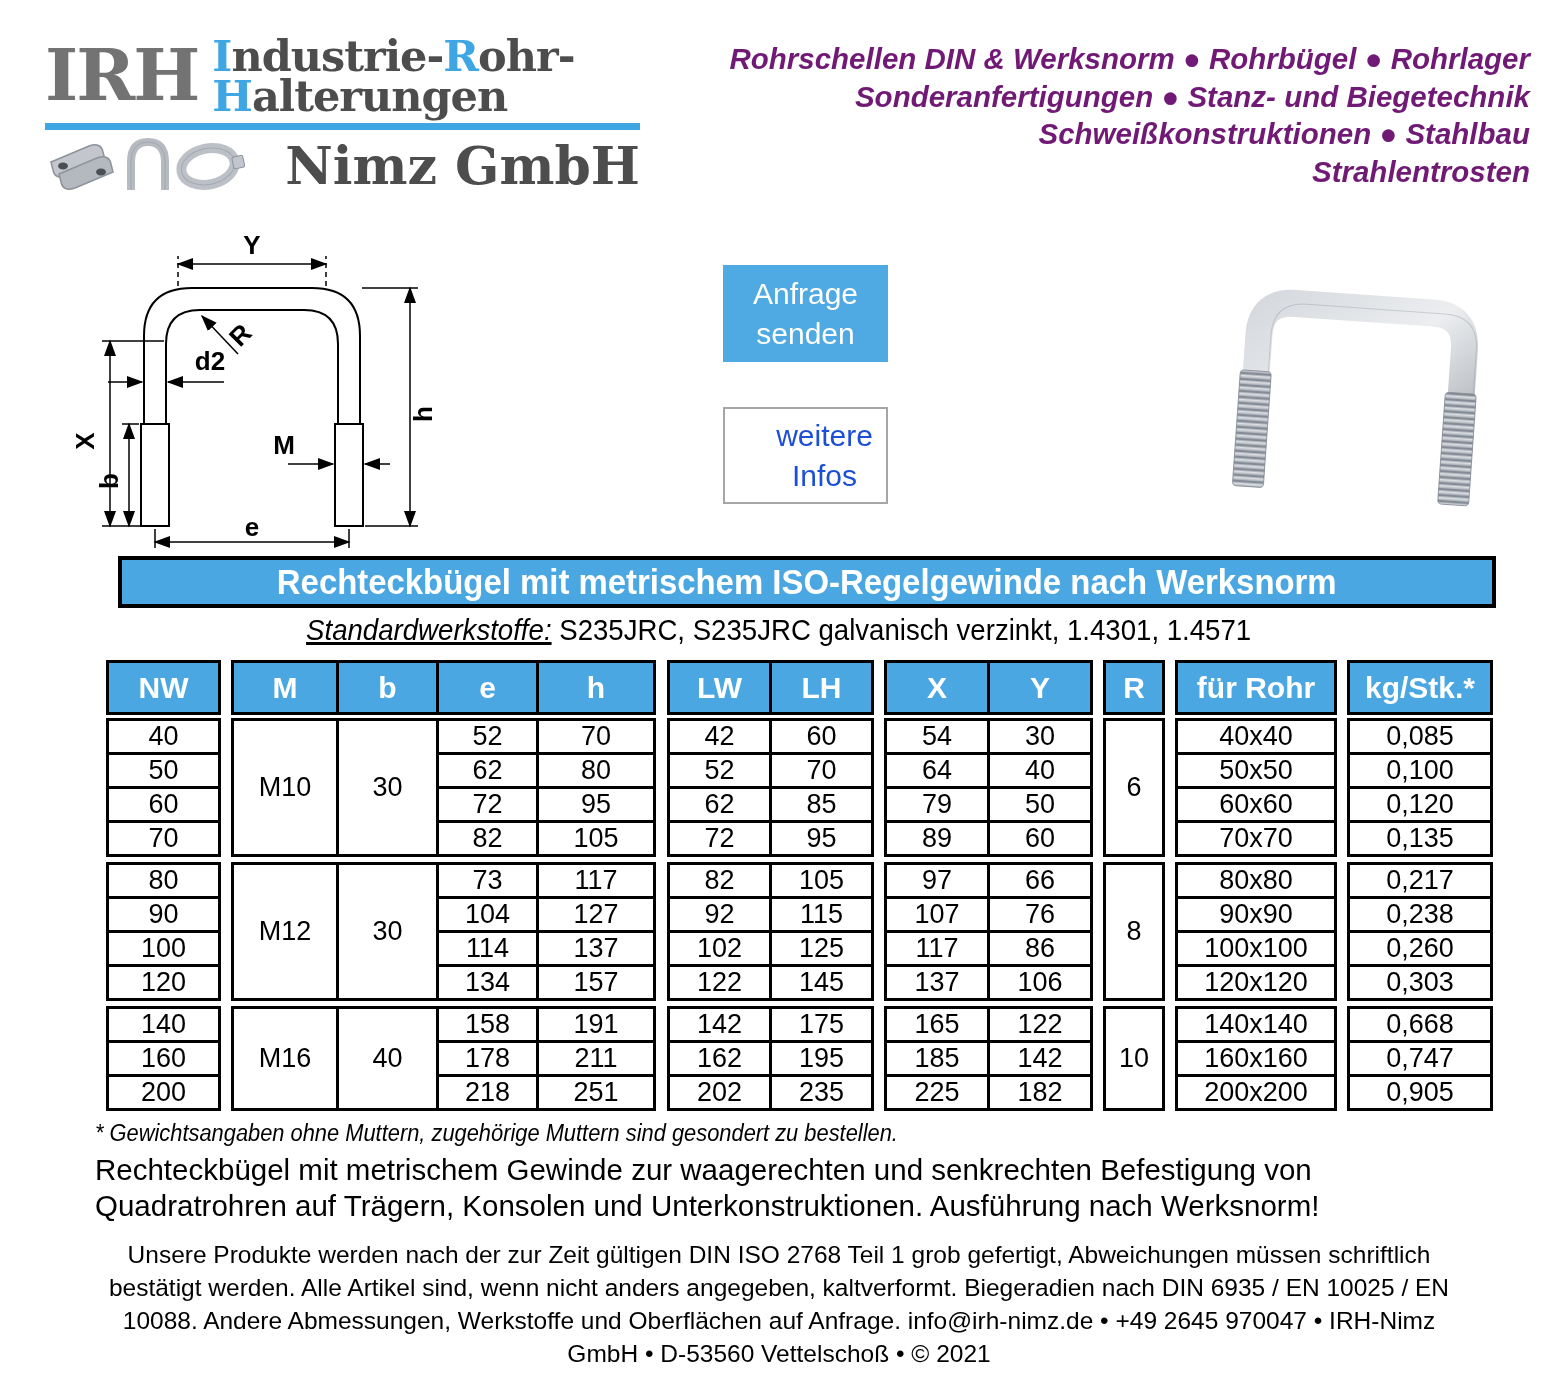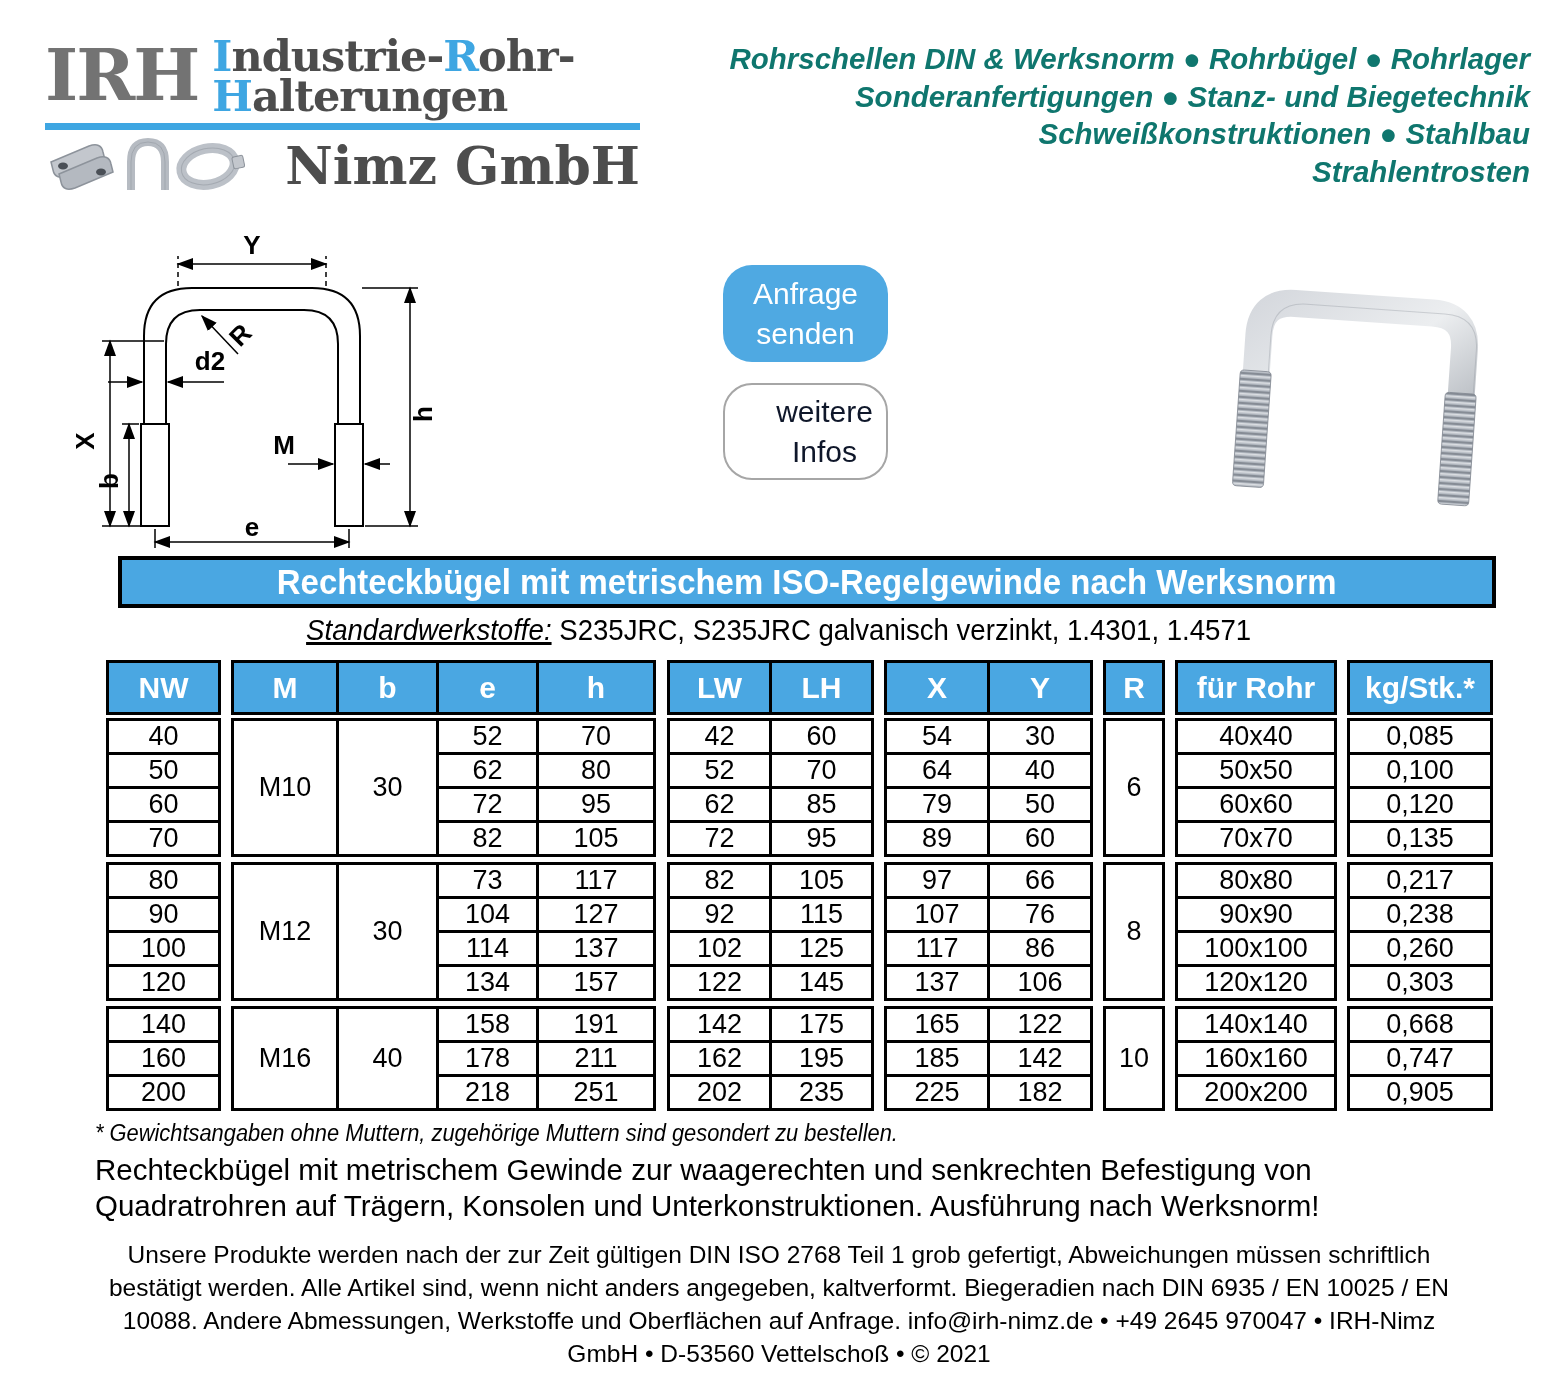--- a/index.html
+++ b/index.html
@@ -11,30 +11,30 @@
   .header-left { position:absolute; left:45px; top:34px; width:600px; }
   .logo-row1 { display:flex; align-items:flex-start; }
   .logo-abbr { font-family:"DejaVu Serif", serif; font-weight:bold; font-size:71px; line-height:82px; color:#737373; letter-spacing:-2px; }
   .logo-names { margin-left:14px; padding-top:2px; font-family:"DejaVu Serif", serif; font-weight:bold; font-size:43px; line-height:40px; color:#4d4d4d; letter-spacing:-1px; }
   .logo-names .ini { color:#3ea6e2; }
   .logo-line { margin-top:7px; width:595px; height:7px; background:#3ea6e2; }
   .logo-row2 { display:flex; align-items:flex-end; justify-content:space-between; width:595px; margin-top:4px; }
   .logo-company { font-family:"DejaVu Serif", serif; font-weight:bold; font-size:52px; line-height:52px; color:#4d4d4d; }
 
   .tagline { position:absolute; right:28px; top:40px; width:840px; text-align:right;
-             font-size:29.5px; line-height:37.5px; font-weight:bold; font-style:italic; color:#0f766e; }
+             font-size:29.5px; line-height:37.5px; font-weight:bold; font-style:italic; color:#701a75; }
 
   
   .drawing { position:absolute; left:72px; top:236px; }
   .dim-label { font-family:"Liberation Sans", sans-serif; font-weight:bold; font-size:26px; }
 
   .btn { position:absolute; display:flex; align-items:center; justify-content:center; text-align:center;
-         font-size:30px; line-height:40px; cursor:pointer;border-radius:29px; }
+         font-size:30px; line-height:40px; cursor:pointer; }
   .btn-primary { left:723px; top:265px; width:165px; height:97px; background:#4fa9e2; color:#fff; border:none; }
-  .btn-secondary { left:723px; top:383px; width:165px; height:97px; background:#fff; color:#0f172a; border:2px solid #a6a6a6;padding-left:38px; }
+  .btn-secondary { left:723px; top:407px; width:165px; height:97px; background:#fff; color:#1d4ed8; border:2px solid #a6a6a6;padding-left:38px; }
 
   .product { position:absolute; left:1178px; top:230px; }
 
   
   .titlebar { position:absolute; left:90px; top:556px; width:1378px; height:52px; background:#4aa7e2;
               border:4px solid #000; display:flex; align-items:center; justify-content:center;margin-left:28px; }
   .titlebar span { color:#fff; font-weight:bold; font-size:35px; transform:scaleX(0.94); white-space:nowrap; }
   .subtitle { position:absolute; left:90px; top:613px; width:1378px; text-align:center; font-size:30px; }
   .subtitle .cond { display:inline-block; transform:scaleX(0.92); }
   .subtitle .lbl { font-style:italic; text-decoration:underline; }

